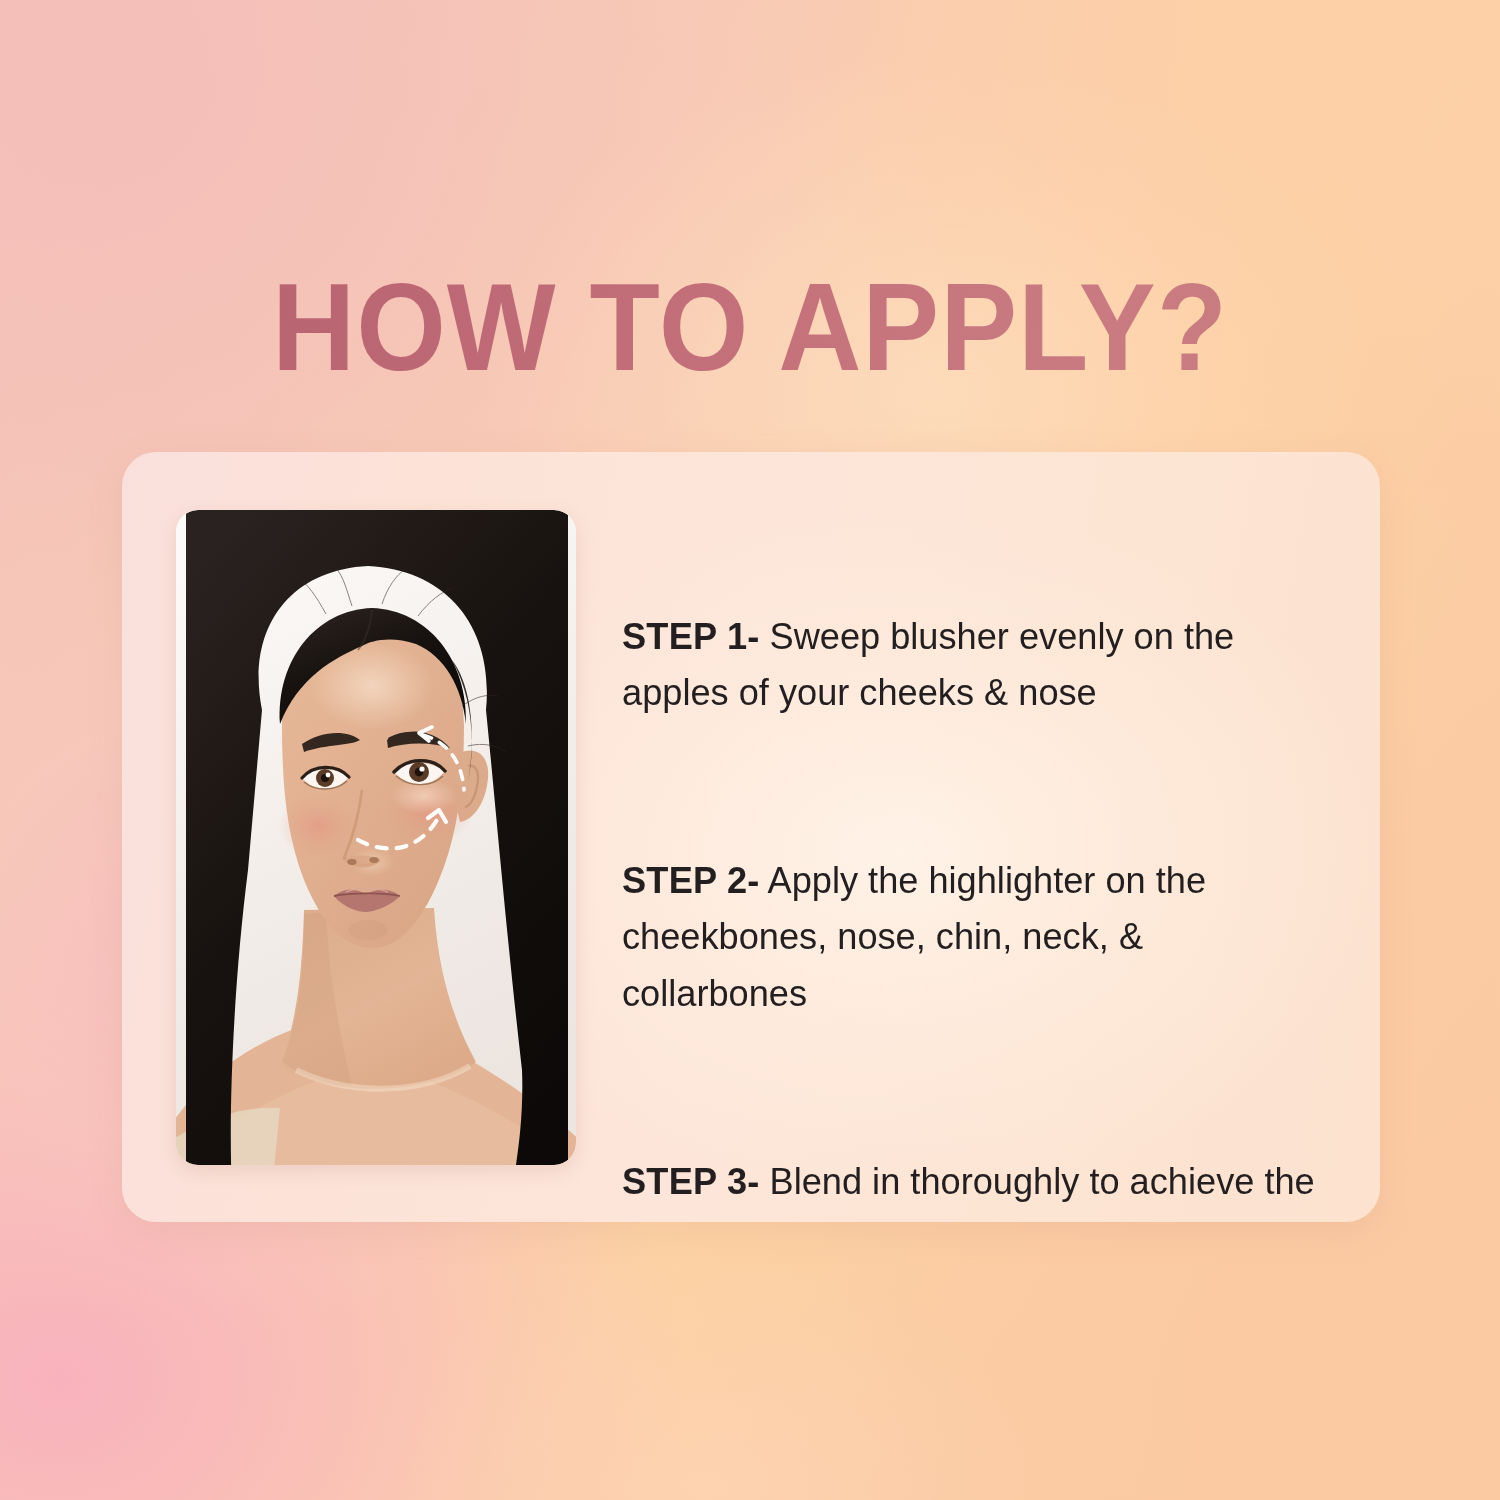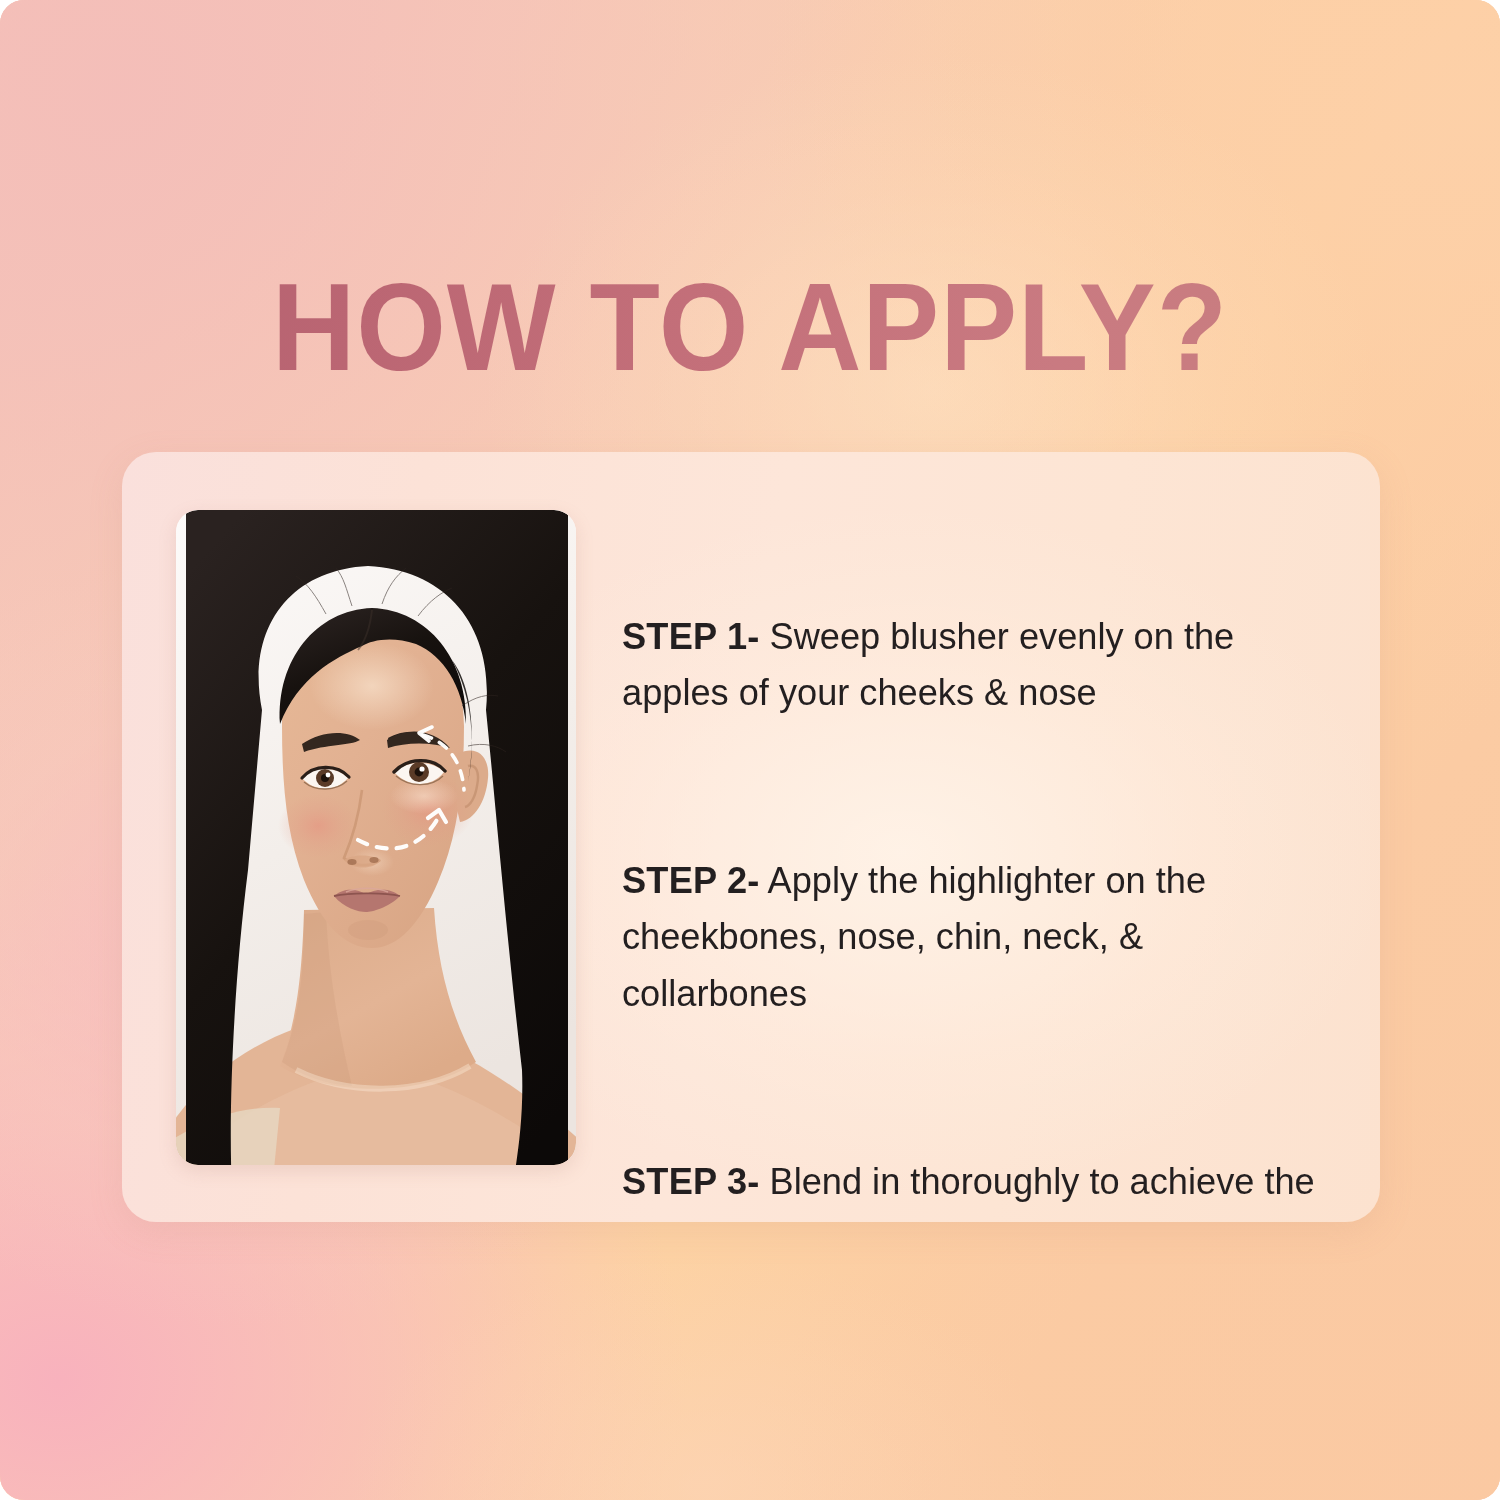--- a/index.html
+++ b/index.html
@@ -12,21 +12,20 @@
     overflow: hidden;
     font-family: "Liberation Sans", sans-serif;
   }
 
   #poster {
     position: relative;
     width: 1500px;
     height: 1500px;
     overflow: hidden;
     background-color: #f8c6ae;
-    border-radius: 24px;
   }
 
   
   .bg-layer {
     position: absolute;
     inset: 0;
     pointer-events: none;
   }
   .bg-base {
     background:

